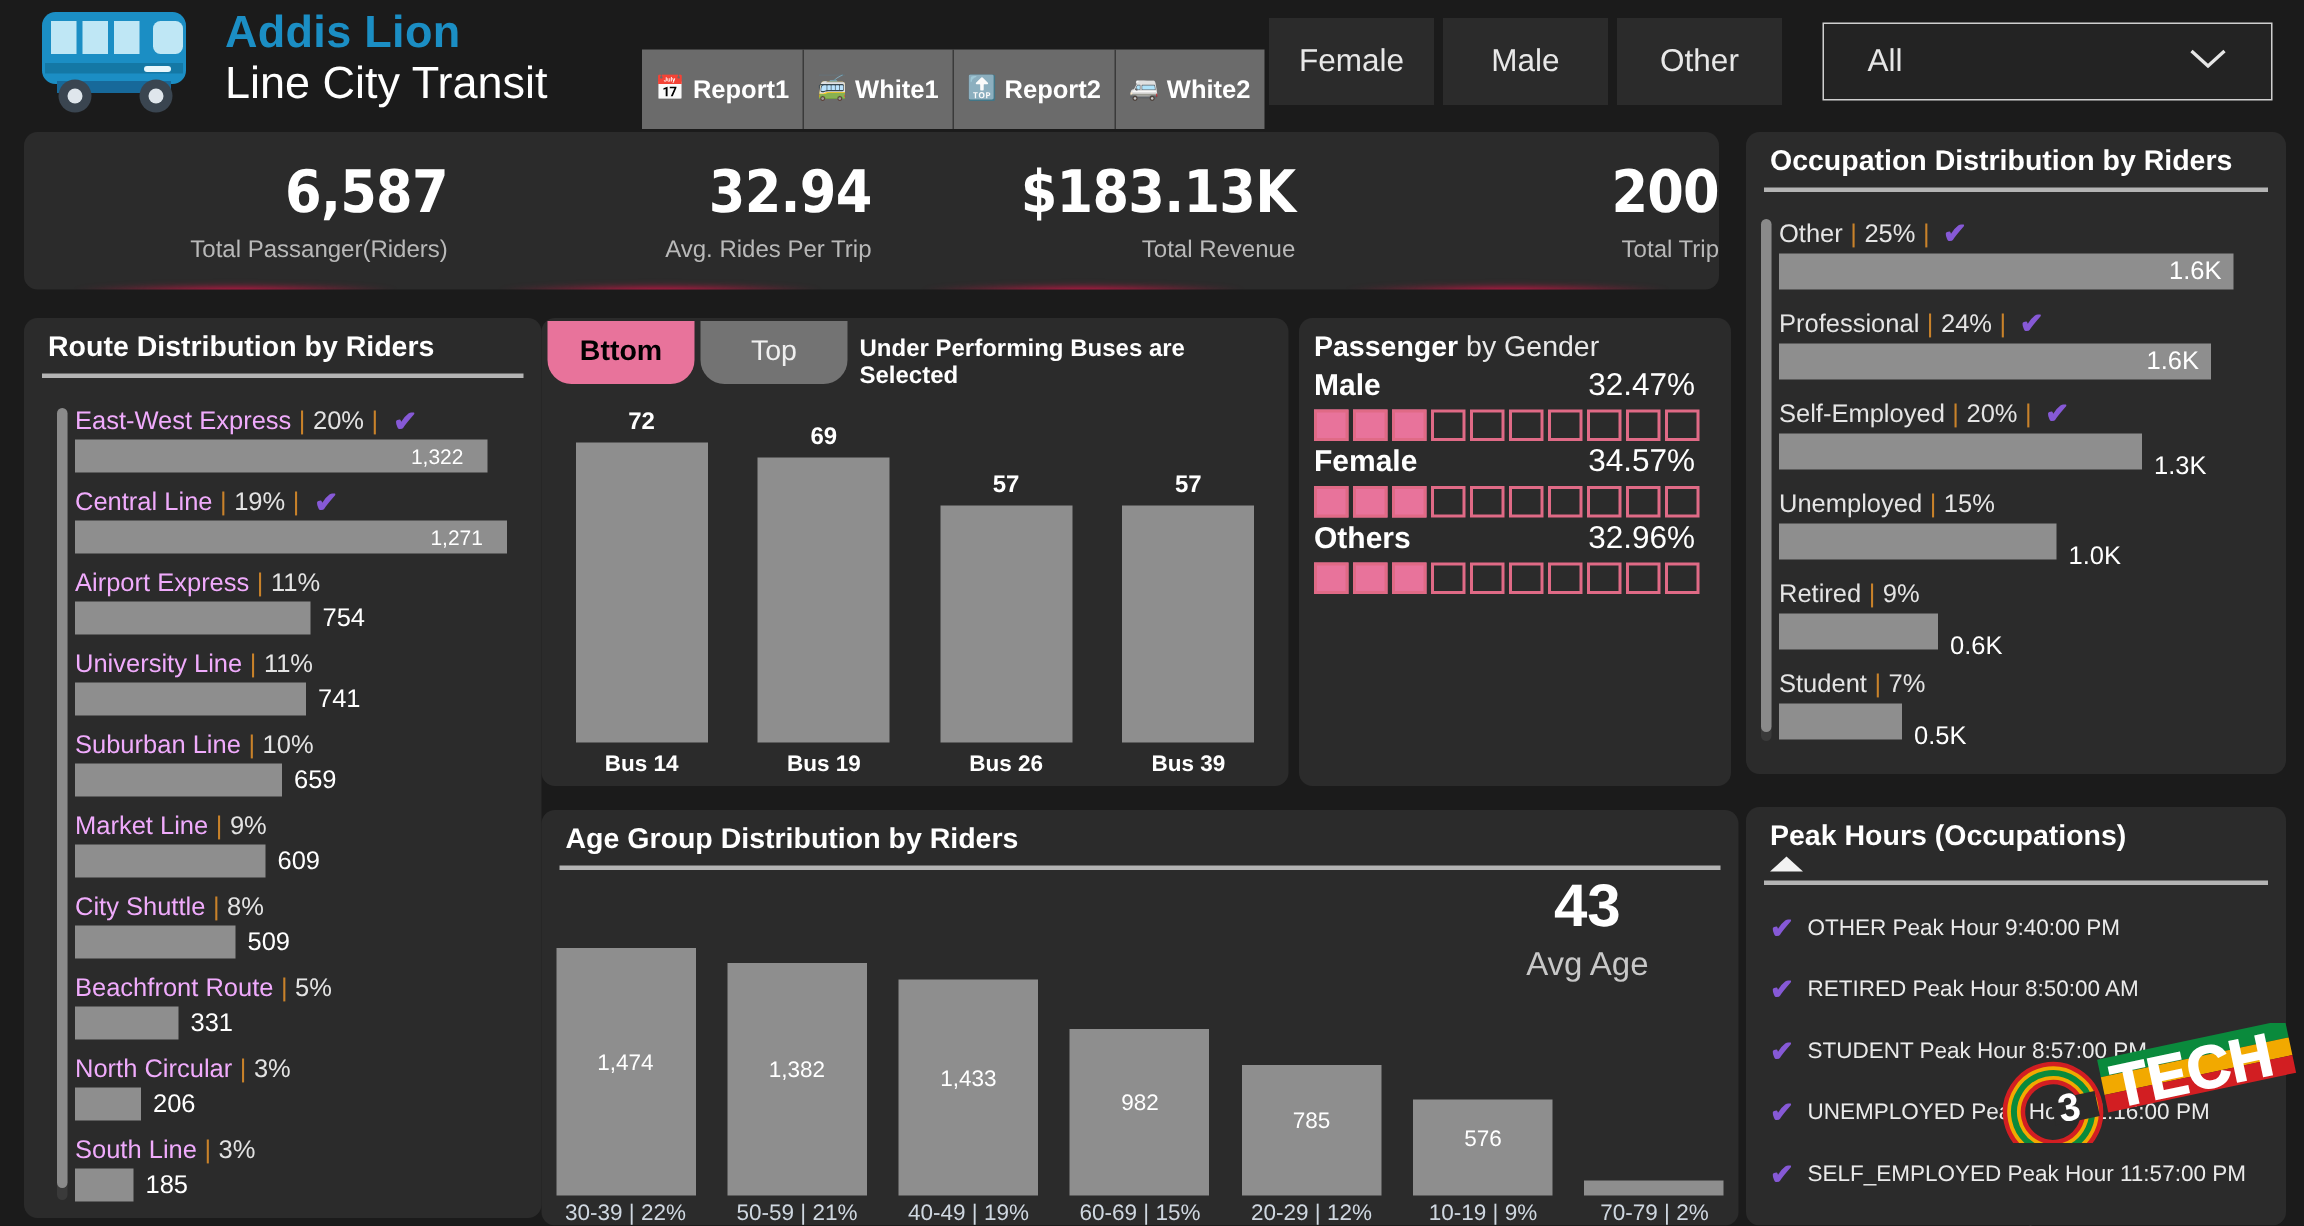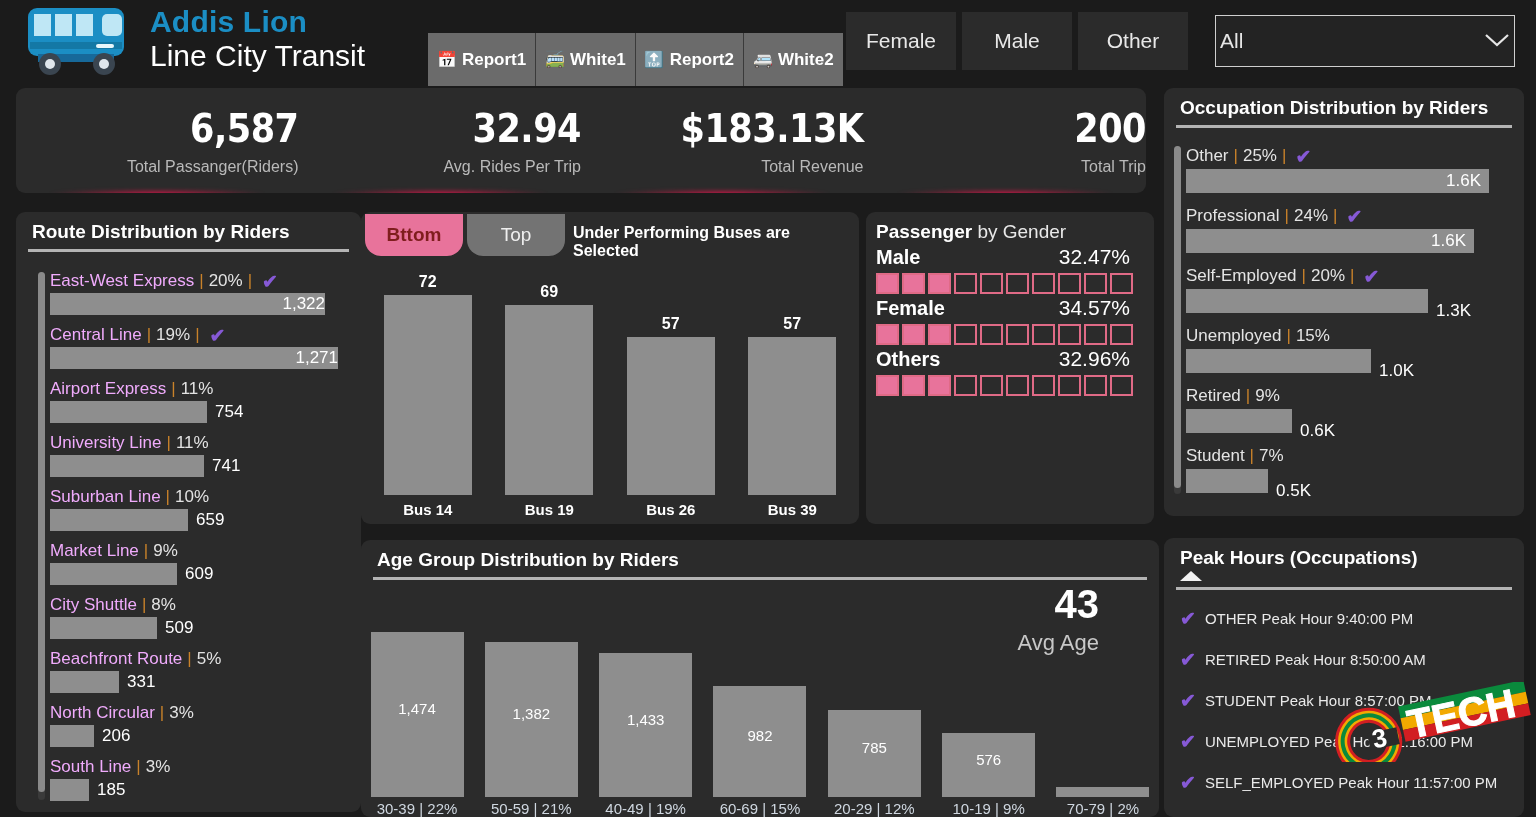--- a/index.html
+++ b/index.html
@@ -29,21 +29,21 @@
   .navtab .tico { font-size: 16px; line-height: 1; }
 
   .gfilters { position: absolute; left: 846px; top: 12px; display: flex; gap: 6px; }
   .gbtn {
     width: 110px; height: 58px; background: #2b2b2b; color: #e8e8e8;
     font-size: 21px; display: flex; align-items: center; justify-content: center; cursor: pointer;
   }
   .gselect {
     position: absolute; left: 1215px; top: 15px; width: 300px; height: 52px;
     background: #232323; border: 1px solid #cfcfcf; color: #e6e6e6;
-    display: flex; align-items: center; padding: 0 4px; font-size: 21px; cursor: pointer;
+    display: flex; align-items: center; padding: 0 29px; font-size: 21px; cursor: pointer;
   }
   .gselect .chev { margin-left: auto; font-size: 15px; color: #e6e6e6; }
 
   
   .kpis {
     position: absolute; left: 16px; top: 88px; width: 1130px; height: 105px;
     background: #2b2b2b; border-radius: 9px; display: flex; overflow: hidden;
   }
   .kpi { flex: 1; position: relative; display: flex; flex-direction: column;
          align-items: flex-end; justify-content: center; }
@@ -69,32 +69,32 @@
   .scrollcol i { display: block; width: 7px; height: 520px; background: #8a8a8a; border-radius: 4px; }
   .rlist { position: absolute; left: 34px; top: 58px; right: 4px; }
   .ritem { height: 54px; position: relative; }
   .rhead { font-size: 17px; color: #dfdfdf; height: 22px; display: flex; align-items: center; gap: 0px; white-space: nowrap; }
   .rhead .nm { color: #f0abfc; }
   .rhead .sep { color: #c9822a; margin: 0 5px; }
   .rhead .pc { color: #e3e3e3; }
   .rhead .chk { color: #8659d6; font-size: 19px; font-weight: bold; margin-left: 5px; }
   .rbarwrap { display: flex; align-items: center; height: 24px; }
   .rbar { height: 22px; background: #8e8e8e; position: relative; }
-  .rbar .inv { position: absolute; right: 0; top: 50%; transform: translateY(-50%);
-               font-size: 17px; color: #ffffff; }
+  .rbar .inv { position: absolute; right: 16px; top: 50%; transform: translateY(-50%);
+               font-size: 14px; color: #ffffff; }
   .rval { font-size: 17px; color: #ffffff; margin-left: 8px; }
 
   
   #busPanel { left: 361px; top: 212px; width: 498px; height: 312px; }
   .pills { position: absolute; left: 4px; top: 2px; display: flex; gap: 4px; align-items: flex-start; }
   .pill {
     width: 98px; height: 42px; display: flex; align-items: center; justify-content: center;
     font-size: 19px; font-weight: bold; border-radius: 0 0 16px 16px; cursor: pointer;
   }
-  .pill.active { background: #e8739b; color: #7f1d1d; }
+  .pill.active { background: #e8739b; color: #000000; }
   .pill.idle { background: #737373; color: #efefef; font-weight: normal; }
   .pill-note { position: absolute; left: 212px; top: 12px; font-size: 16px; font-weight: bold; color: #ffffff; }
   .buscanvas { position: absolute; left: 6px; top: 52px; right: 6px; bottom: 6px; display: flex;
                align-items: flex-end; justify-content: space-around; }
   .busbar { width: 88px; display: flex; flex-direction: column; align-items: center; }
   .busbar .tv { font-size: 16px; font-weight: bold; color: #ffffff; margin-bottom: 4px; }
   .busbar .bx { width: 88px; background: #8e8e8e; }
   .busbar .bl { font-size: 15px; font-weight: bold; color: #ffffff; margin-top: 6px; }
 
   
@@ -129,21 +129,21 @@
   #peakPanel { left: 1164px; top: 538px; width: 360px; height: 279px; }
   .sortcaret { width: 0; height: 0; border-left: 11px solid transparent; border-right: 11px solid transparent;
                border-bottom: 10px solid #f2f2f2; margin: 2px 0 0 16px; }
   .peaklist { padding: 8px 0 0 8px; }
   .peakrow { display: flex; align-items: center; gap: 9px; height: 41px; padding-left: 8px; }
   .peakrow .chk { color: #8659d6; font-size: 19px; font-weight: bold; }
   .peakrow .txt { font-size: 15px; color: #eaeaea; white-space: nowrap; }
 
   
   #agePanel { left: 361px; top: 540px; width: 798px; height: 277px; }
-  .age-kpi { position: absolute; right: 60px; top: 44px; text-align: right; }
+  .age-kpi { position: absolute; right: 60px; top: 44px; text-align: center; }
   .age-kpi .n { font-size: 40px; font-weight: bold; color: #ffffff; line-height: 40px; }
   .age-kpi .t { font-size: 22px; color: #c8c8c8; margin-top: 6px; }
   .agecanvas { position: absolute; left: 8px; right: 8px; bottom: 0px; height: 200px;
                display: flex; align-items: flex-end; justify-content: space-between; }
   .agebar { width: 96px; display: flex; flex-direction: column; align-items: center; }
   .agebar .bx { width: 93px; background: #8e8e8e; position: relative; display: flex;
                 align-items: center; justify-content: center; }
   .agebar .bx span { font-size: 15px; color: #ffffff; position: relative; top: -6px; }
   .agebar .bl { font-size: 15px; color: #cfd7e0; margin-top: 3px; white-space: nowrap; }
 

